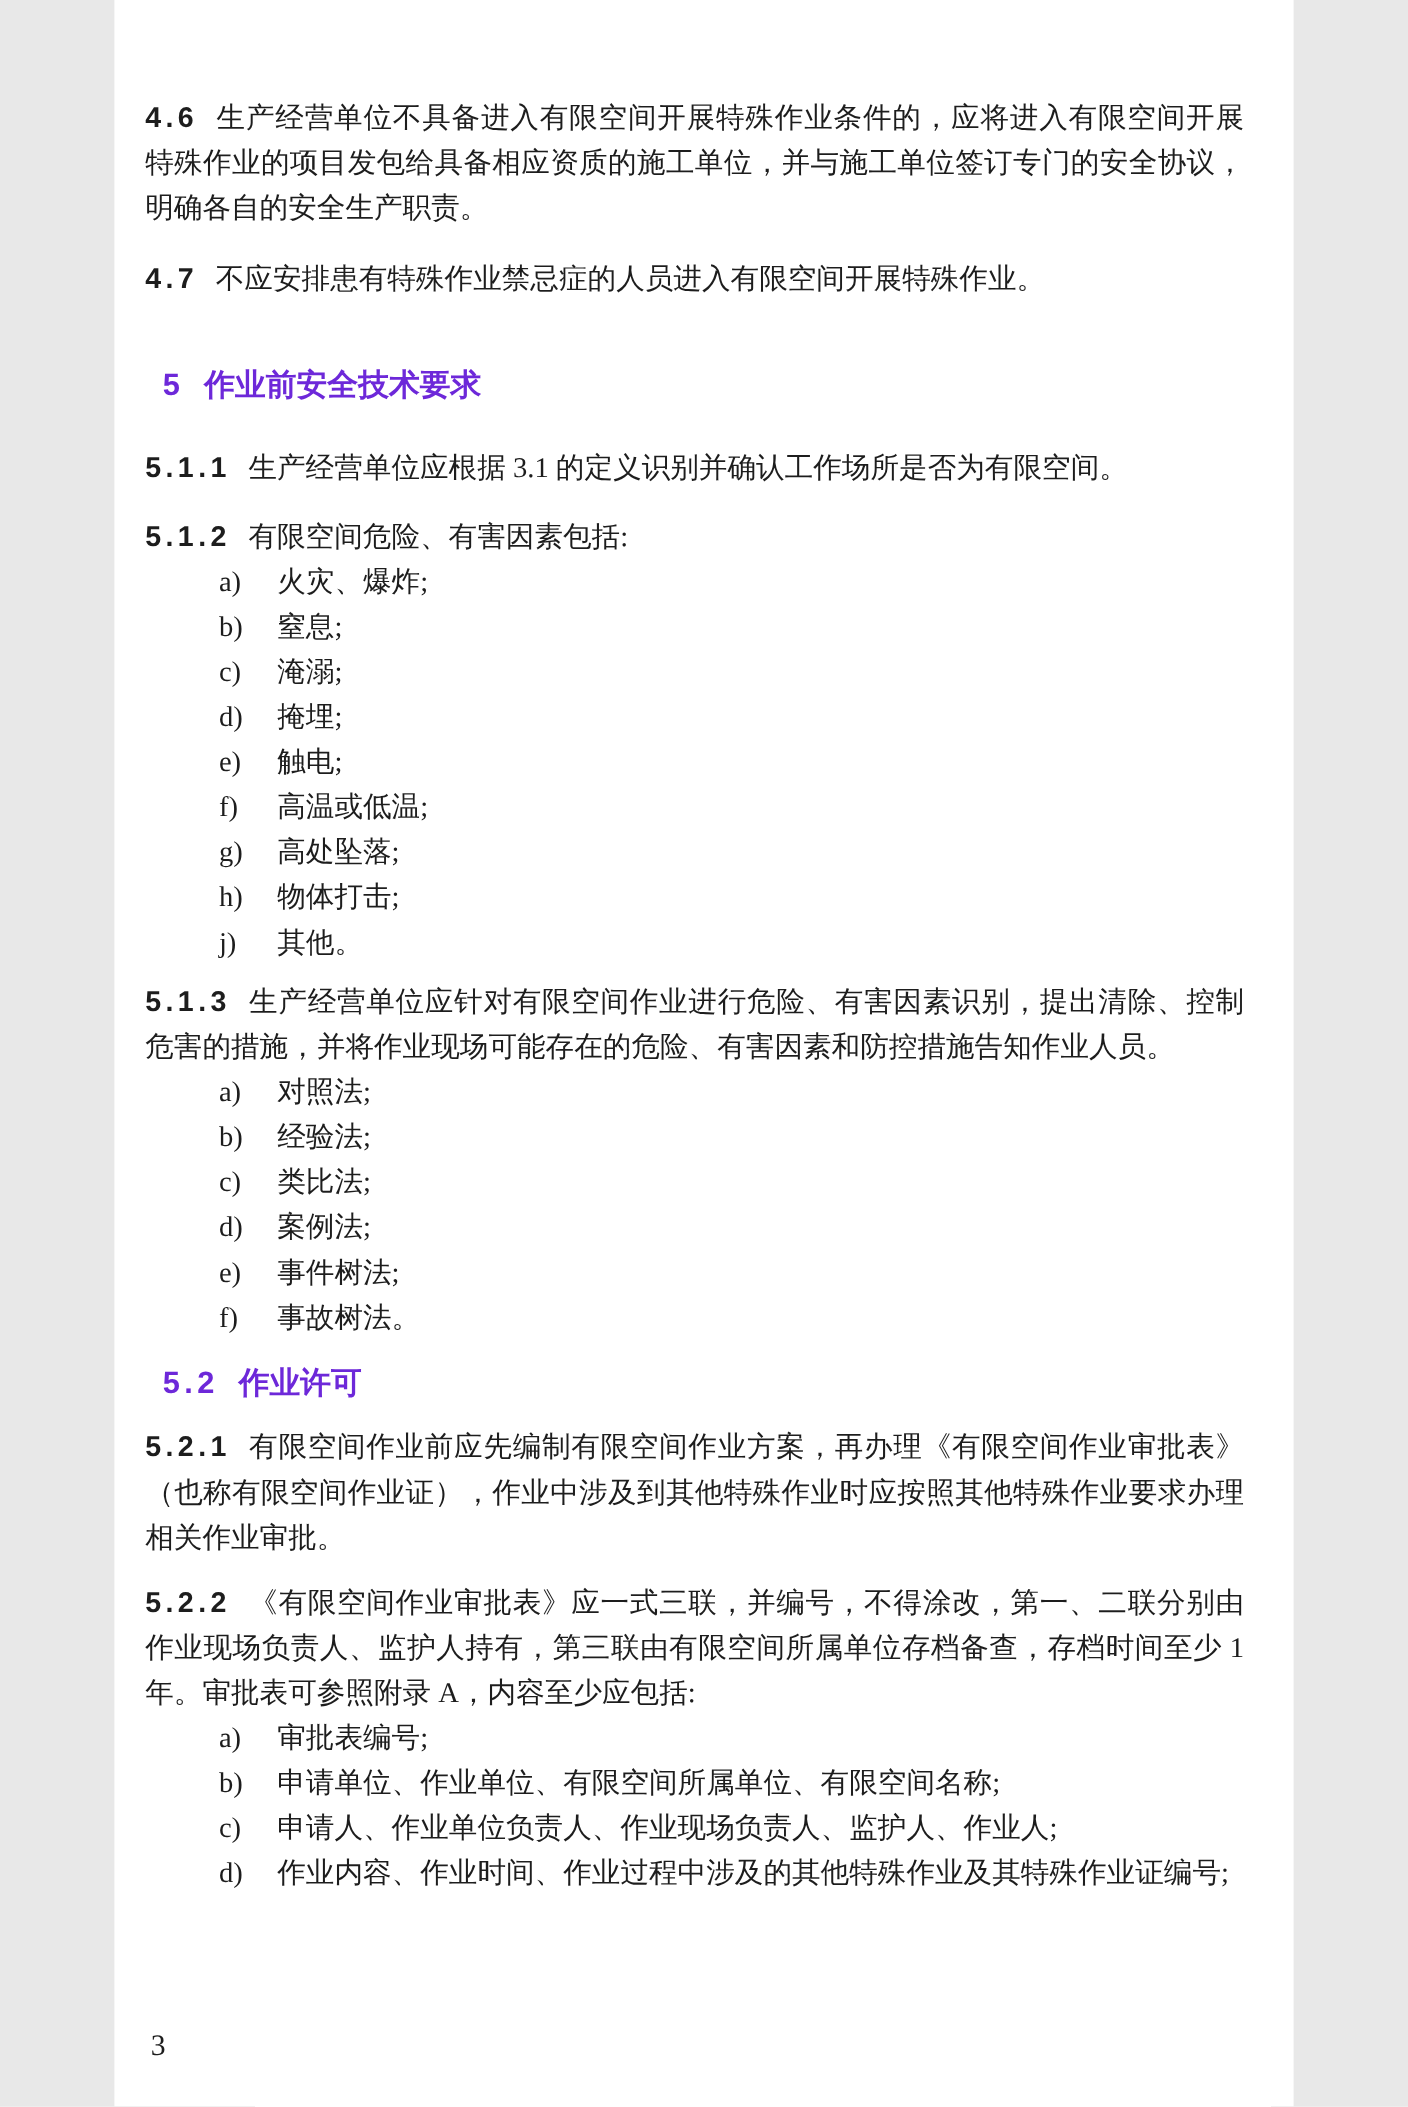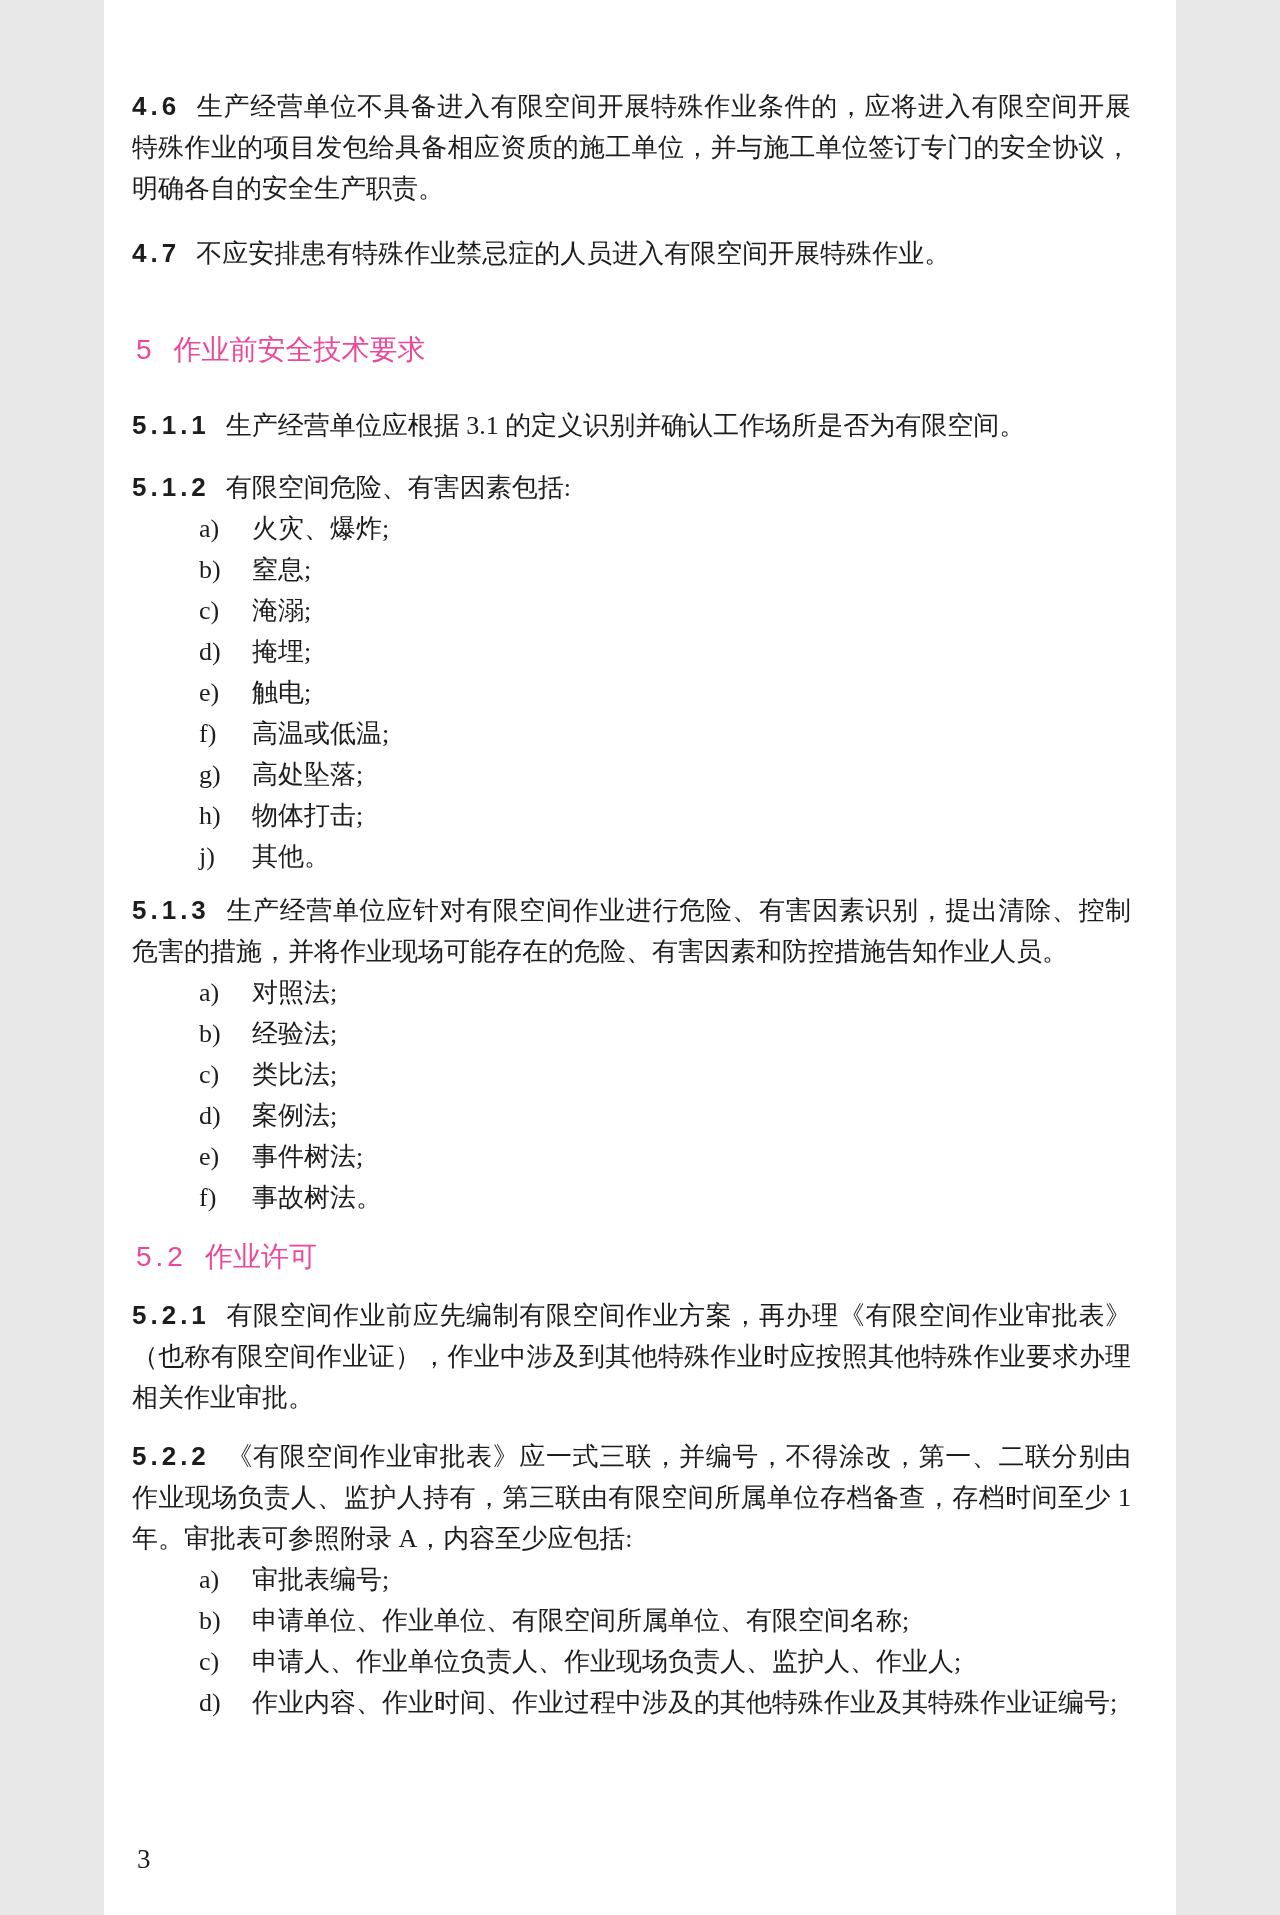--- a/index.html
+++ b/index.html
@@ -19,26 +19,26 @@
   }
   .clause { margin: 0; text-align: justify; }
   .clause .num {
     font-family: "Liberation Sans", "DejaVu Sans", sans-serif;
     font-weight: bold;
     letter-spacing: 4px;
     margin-right: 16px;
     white-space: nowrap;
   }
   .heading {
-    margin: 4px;
+    margin: 16px;
     font-family: "Liberation Sans", "DejaVu Sans", sans-serif;
-    font-weight: normal;
+    font-weight: bold;
     font-size: 28px;
     line-height: 44px;
-    color: #ec4899;
+    color: #6d28d9;
   }
   .heading .num { letter-spacing: 4px; margin-right: 18px; }
   .mt-p2   { margin-top: 24px; }
   .mt-h1   { margin-top: 54px; }
   .mt-h2   { margin-top: 29px; }
   .mt-511  { margin-top: 33px; }
   .mt-512  { margin-top: 21px; }
   .mt-l1   { margin-top: 12px; }
   .mt-513  { margin-top: 13px; }
   .mt-514  { margin-top: 16px; }

